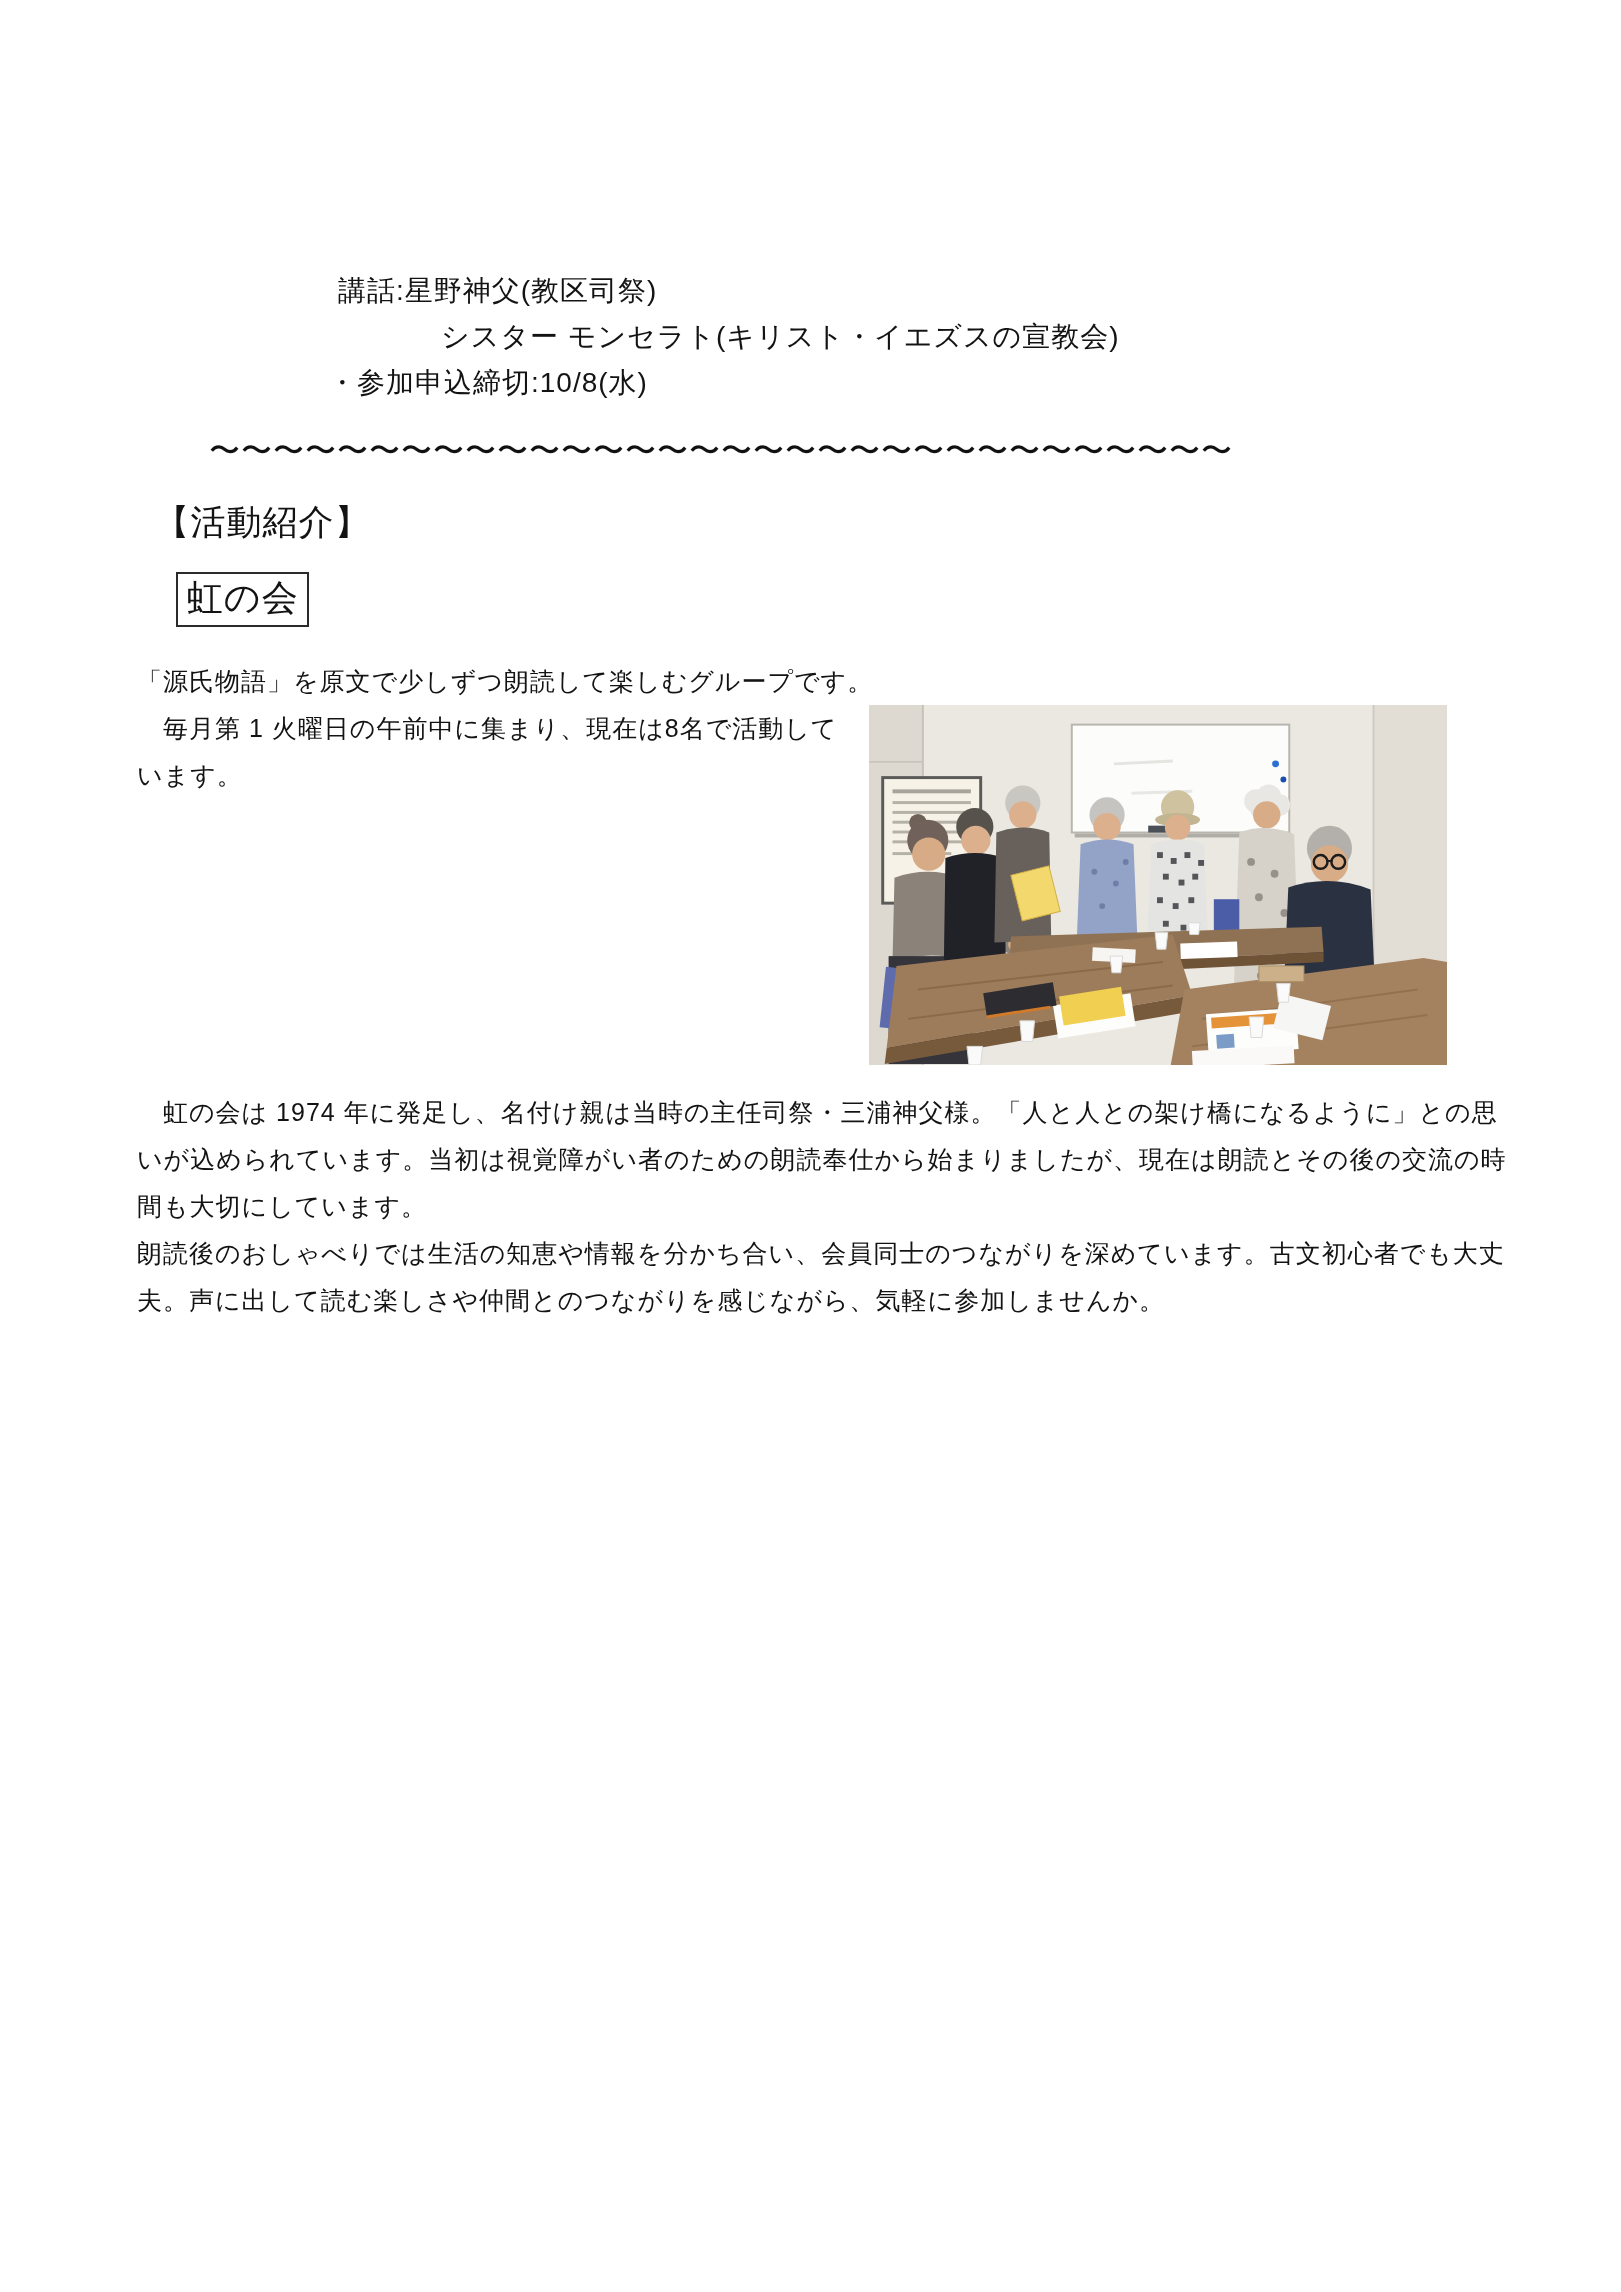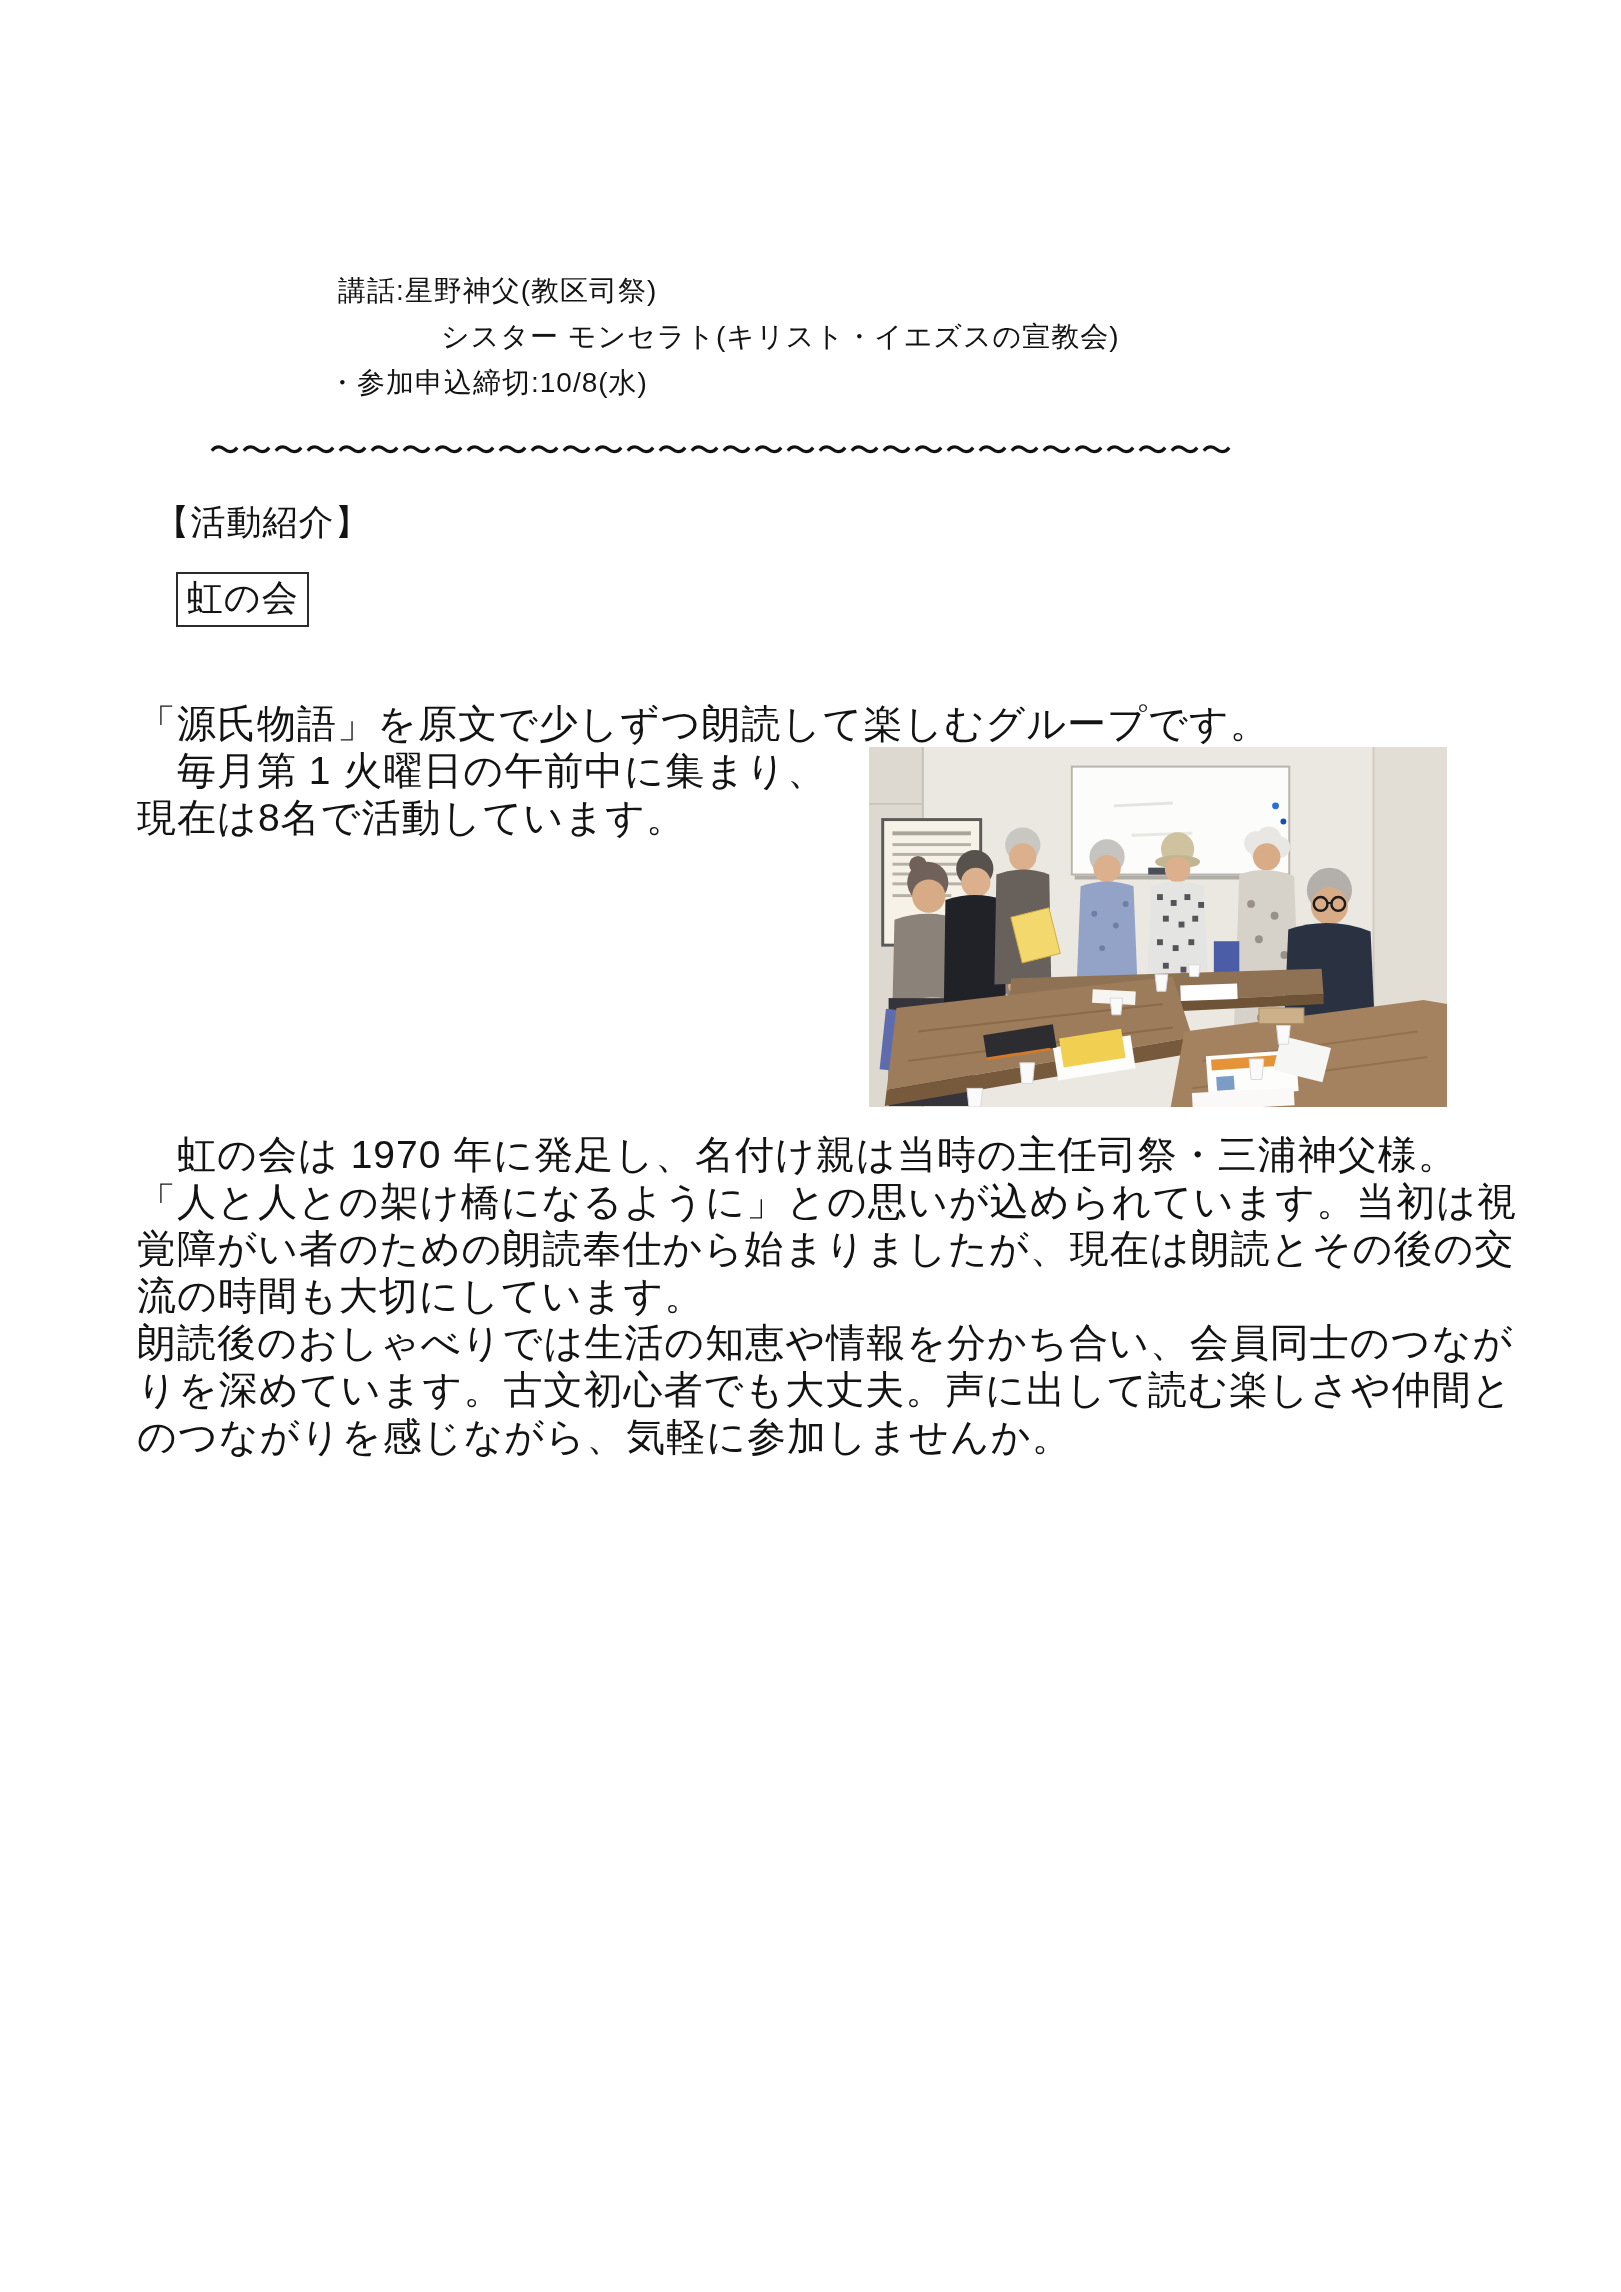--- a/index.html
+++ b/index.html
@@ -52,22 +52,22 @@
     margin-top:27.4px;
     margin-left:39px;
     border:2px solid #2b2b2b;
     padding:2.9px 8.8px 6.9px 8.8px;
     font-family:"DejaVu Serif","Liberation Serif",serif;
     font-size:36px;
     letter-spacing:1px;
     line-height:41px;
   }
   .article{
-    margin-top:73px;
-    font-size:39px;
+    margin-top:31px;
+    font-size:25px;
     letter-spacing:1px;
     line-height:47px;
   }
   .article p{ margin:0; }
   .photo-wrap{
     float:right;
     width:578px;
     height:360px;
     margin-left:13.7px;
     margin-right:74px;
@@ -242,18 +242,18 @@
               <path d="M388,318 l15,0 -2,21 -11,0 z"></path>
               <path d="M154,322 l15,0 -2,21 -11,0 z"></path>
               <path d="M100,348 l16,0 -2,19 -12,0 z"></path>
             </g>
           </g>
         </svg>
       </div>
       <p>　毎月第 1 火曜日の午前中に集まり、現在は8名で活動しています。</p>
     </div>
 
-    <p class="clear para-history">　虹の会は 1970 年に発足し、名付け親は当時の主任司祭・三浦神父様。「人と人との架け橋になるように」との思いが込められています。当初は視覚障がい者のための朗読奉仕から始まりましたが、現在は朗読とその後の交流の時間も大切にしています。</p>
+    <p class="clear para-history">　虹の会は 1974 年に発足し、名付け親は当時の主任司祭・三浦神父様。「人と人との架け橋になるように」との思いが込められています。当初は視覚障がい者のための朗読奉仕から始まりましたが、現在は朗読とその後の交流の時間も大切にしています。</p>
     <p>朗読後のおしゃべりでは生活の知恵や情報を分かち合い、会員同士のつながりを深めています。古文初心者でも大丈夫。声に出して読む楽しさや仲間とのつながりを感じながら、気軽に参加しませんか。</p>
   </div>
 
 </div>
 
 
 </body></html>

